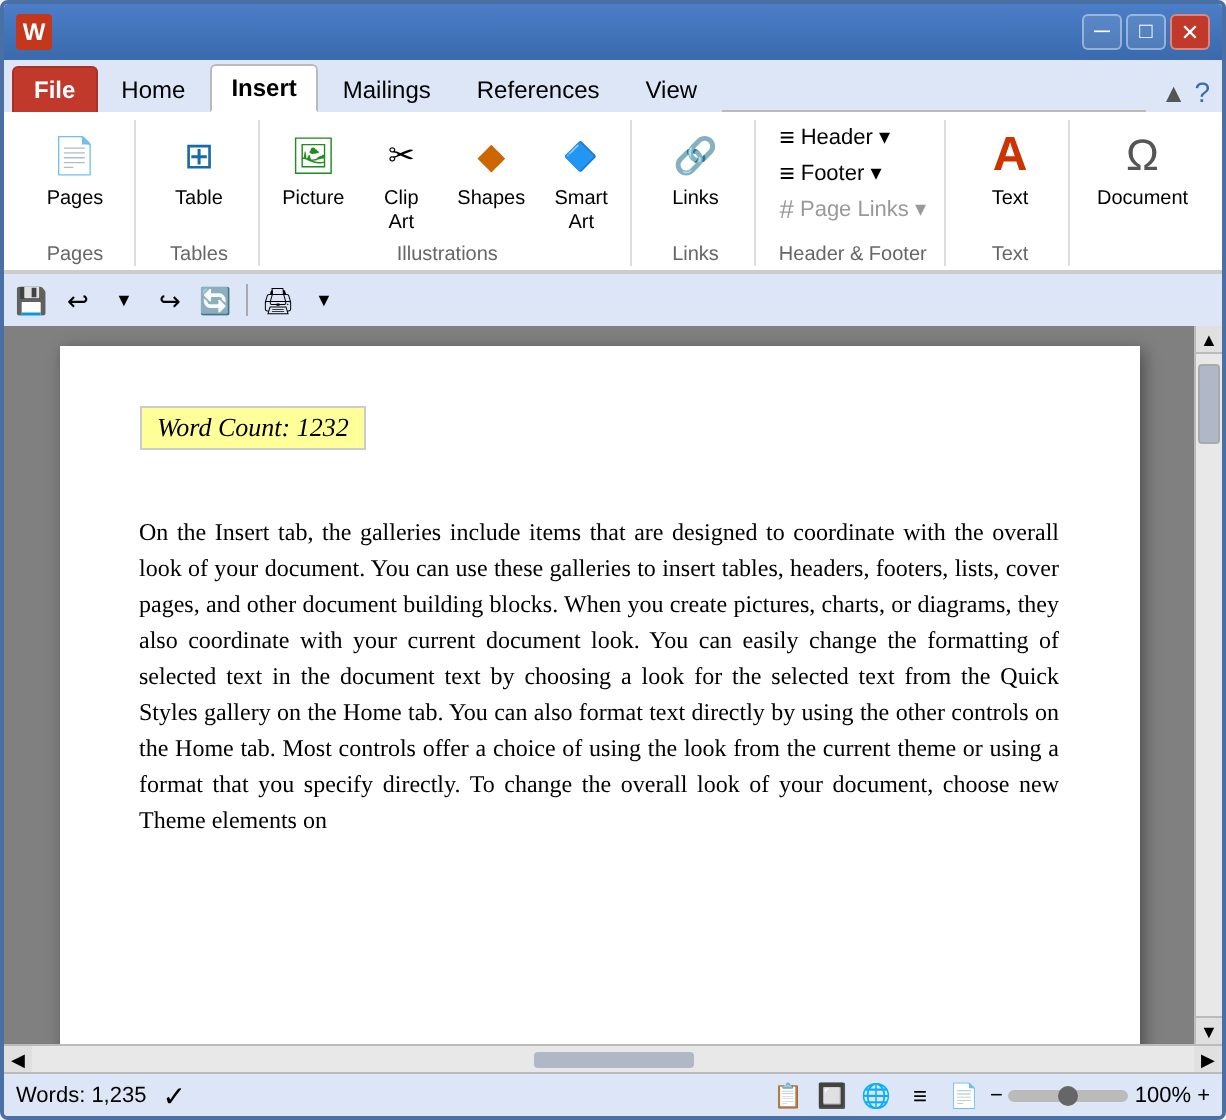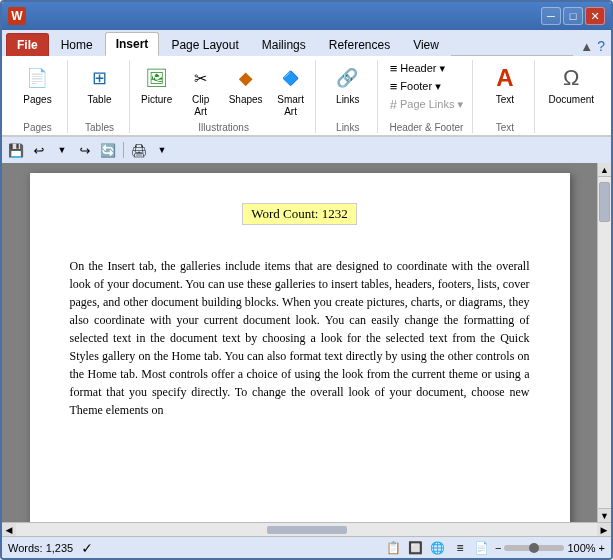--- a/index.html
+++ b/index.html
@@ -210,22 +210,23 @@
       display: inline-block;
       background: #ffff99;
       border: 1px solid #ccc;
       padding: 2px 8px;
       margin-bottom: 16px;
       font-size: 13px;
       font-family: 'Times New Roman', serif;
     }
     .word-count-container {
       display: flex;
-      justify-content: center;
+      justify-content: flex-start;
       margin-bottom: 16px;
+      font-style: italic;
     }
     .doc-body {
       font-size: 12px;
       line-height: 1.5;
       font-family: 'Times New Roman', serif;
       text-align: justify;
     }
     .scrollbar-v {
       width: 14px;
       background: #e8e8e8;
@@ -329,21 +330,20 @@
       <div class="tb-btn">□</div>
       <div class="tb-btn close">✕</div>
     </div>
   </div>
 
   <div class="ribbon">
     <div class="ribbon-tabs">
       <div class="ribbon-tab file">File</div>
       <div class="ribbon-tab">Home</div>
       <div class="ribbon-tab active">Insert</div>
-      <div class="ribbon-tab">Page Layout</div>
       <div class="ribbon-tab">Mailings</div>
       <div class="ribbon-tab">References</div>
       <div class="ribbon-tab">View</div>
       <div style="flex:1; height:14px; background:#dce6f7; border-bottom:1px solid #bbb;"></div>
       <div style="display:flex;align-items:center;gap:4px;padding:2px 6px; color:#555; font-size:13px;">
         <span style="cursor:pointer;">▲</span>
         <span style="cursor:pointer;font-size:14px;color:#3a6aad;">?</span>
       </div>
     </div>
 

